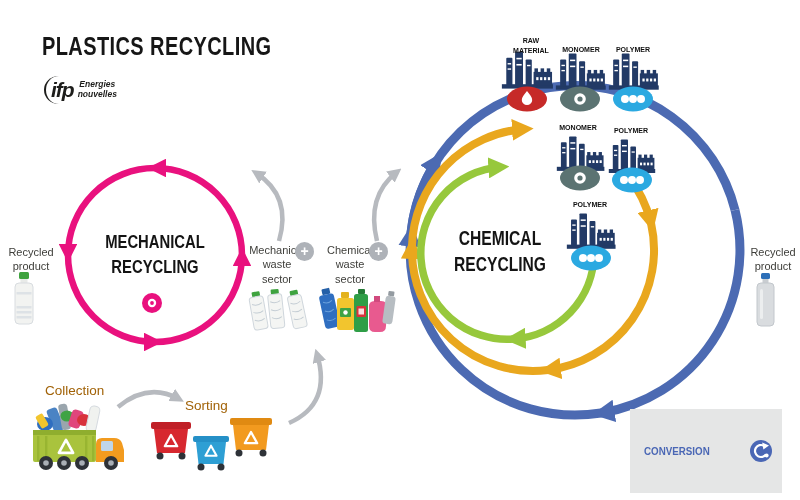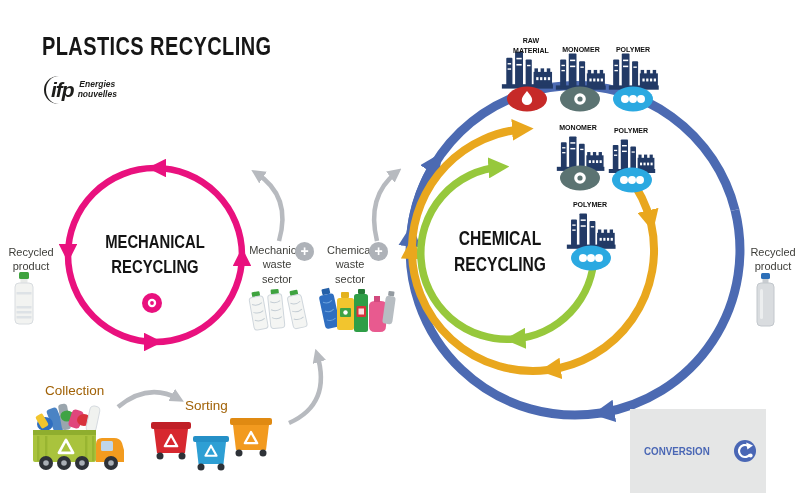--- a/index.html
+++ b/index.html
@@ -14,21 +14,21 @@
   .small-label{font-size:11px;color:#3e3e3a;line-height:1.3;text-align:center;}
   .step-label{font-size:13.5px;color:#a16207;}
   .fac-label{font-size:8px;font-weight:bold;color:#101010;line-height:1.2;text-align:center;
              transform:scaleX(0.88);transform-origin:center center;white-space:nowrap;}
   .plus{width:19px;height:19px;border-radius:50%;background:#aeb2b8;color:#fff;
         font-weight:bold;font-size:14px;line-height:18px;text-align:center;}
   .logo{display:flex;align-items:center;gap:4px;color:#1d1d1b;text-align:center;}
   .logo-mark{font-weight:bold;font-style:italic;font-size:21px;letter-spacing:-1px;
              border-left:2px solid #1d1d1b;border-radius:50% 0 0 50%;padding:2px 0 2px 5px;}
   .logo-text{font-style:italic;font-size:8.5px;font-weight:bold;line-height:1.15;}
-  .legend{background:#e5e6e6;width:136px;height:84px;padding:6px 10px 6px 14px;
+  .legend{background:#e5e6e6;width:152px;height:84px;padding:6px 10px 6px 14px;
           box-sizing:border-box;display:flex;flex-direction:column;justify-content:space-around;}
   .lg-row{display:flex;align-items:center;justify-content:space-between;}
   .lg-label{font-weight:bold;font-size:11.5px;letter-spacing:0;transform:scaleX(0.85);
             transform-origin:left center;white-space:nowrap;}
   .lg-icon{width:22px;height:22px;}
 </style>
 </head>
 <body>
 
 <div class="canvas">

